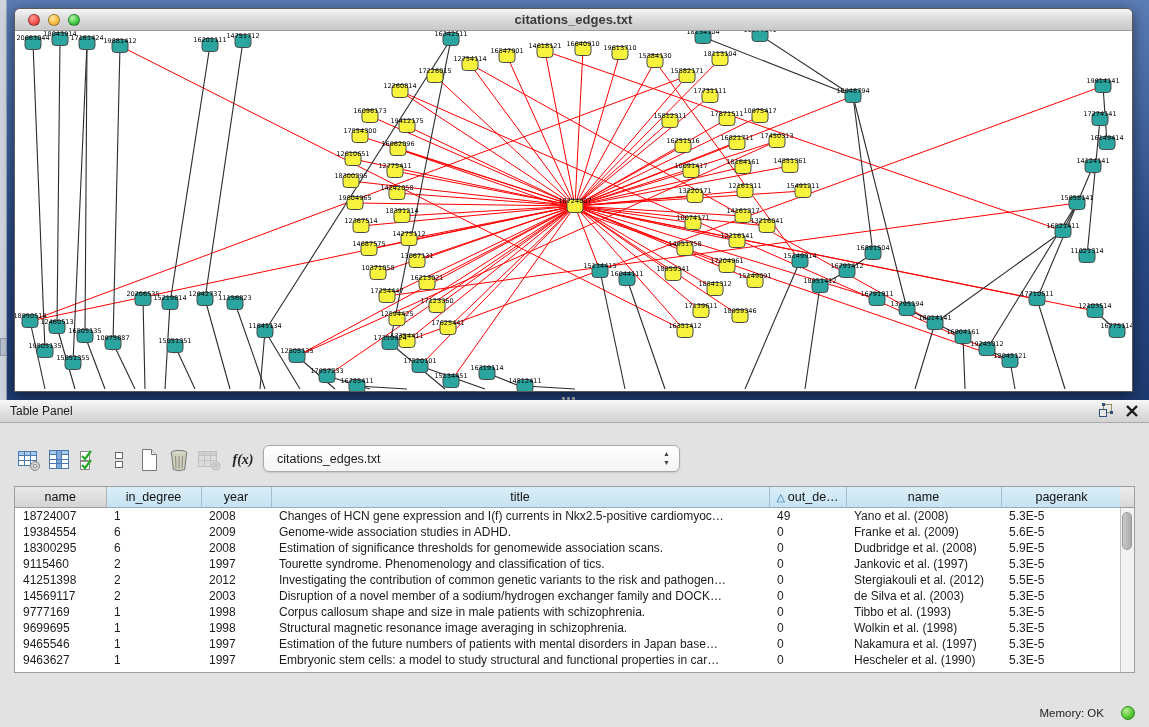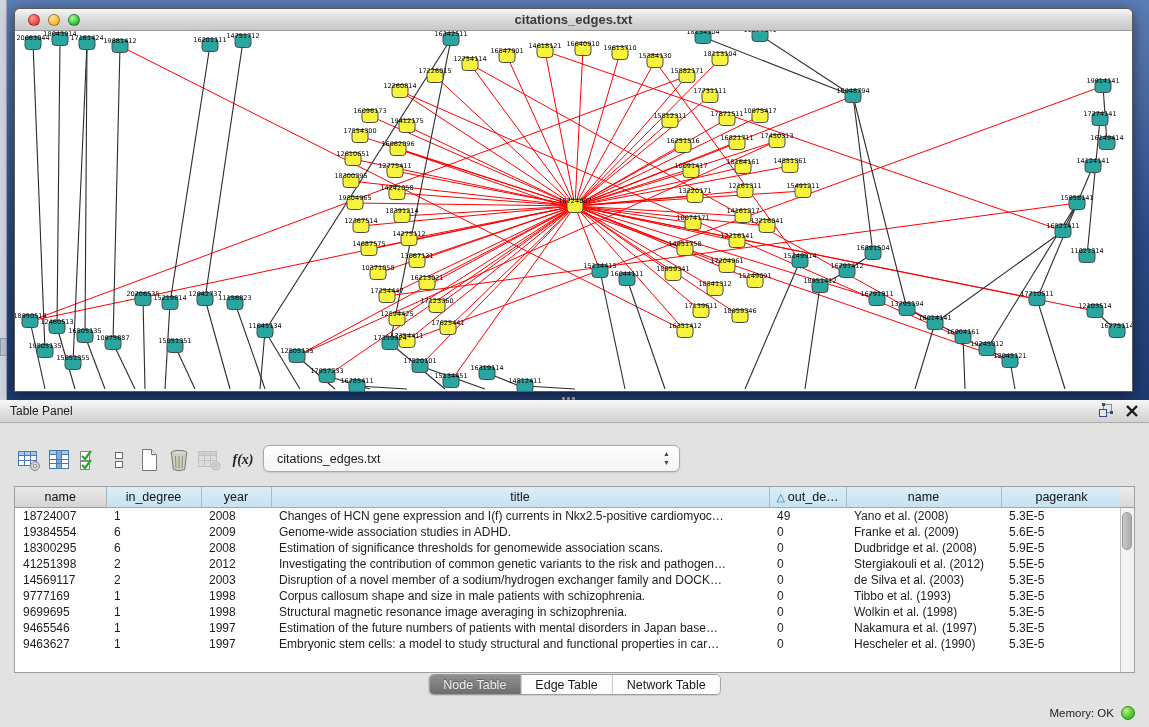--- a/index.html
+++ b/index.html
@@ -82,21 +82,21 @@
     display:inline-flex; height:21px; border:1px solid #9d9d9d; border-radius:5px;
     overflow:hidden; background:#fdfdfd; box-shadow:0 1px 1px rgba(0,0,0,.1); }
   .tab { padding:0 14px; font-size:12.5px; line-height:20px; color:#1a1a1a;
     border-right:1px solid #bdbdbd; background:#fdfdfd; }
   .tab:last-child { border-right:none; }
   .tab.active { background:linear-gradient(#8f8f8f,#6e6e6e); color:#efefef;
     text-shadow:0 -1px 0 rgba(0,0,0,.3); }
 
   
   .statusbar { position:absolute; left:0; bottom:0; width:1149px; height:27px; }
-  .memory { position:absolute; right:14px; top:6px; display:flex; align-items:center; gap:7px;
+  .memory { position:absolute; right:14px; top:6px; display:flex; align-items:center; gap:17px;
     font-size:11.5px; color:#222; }
   .mem-dot { width:14px; height:14px; border-radius:50%;
     background:radial-gradient(circle at 35% 30%, #b9f08c, #52c433 60%, #2f9c1d);
     border:1px solid #2c8a16; }
 </style>
 </head>
 <body>
 
 <div class="network-region">
   <div class="left-strip">
@@ -613,20 +613,29 @@
           <tr>
             <td>18300295</td>
             <td>6</td>
             <td>2008</td>
             <td>Estimation of significance thresholds for genomewide association scans.</td>
             <td>0</td>
             <td>Dudbridge et al. (2008)</td>
             <td>5.9E-5</td>
           </tr>
           <tr>
+            <td>9115460</td>
+            <td>2</td>
+            <td>1997</td>
+            <td>Tourette syndrome. Phenomenology and classification of tics.</td>
+            <td>0</td>
+            <td>Jankovic et al. (1997)</td>
+            <td>5.3E-5</td>
+          </tr>
+          <tr>
             <td>41251398</td>
             <td>2</td>
             <td>2012</td>
             <td>Investigating the contribution of common genetic variants to the risk and pathogen…</td>
             <td>0</td>
             <td>Stergiakouli et al. (2012)</td>
             <td>5.5E-5</td>
           </tr>
           <tr>
             <td>14569117</td>
@@ -674,25 +683,20 @@
             <td>5.3E-5</td>
           </tr>
         </tbody>
       </table>
     <div class="hdr-filler"></div>
     <div class="vscroll">
       <div class="vthumb"></div>
     </div>
   </div>
 
-  <div class="tabbar" id="tabbar">
-      <div class="tab active">Node Table</div>
-      <div class="tab">Edge Table</div>
-      <div class="tab">Network Table</div>
-    </div>
 
   <div class="statusbar">
     <div class="memory">
       <span>Memory: OK</span>
       <span class="mem-dot"></span>
     </div>
   </div>
 </div>
 
 </body></html>

